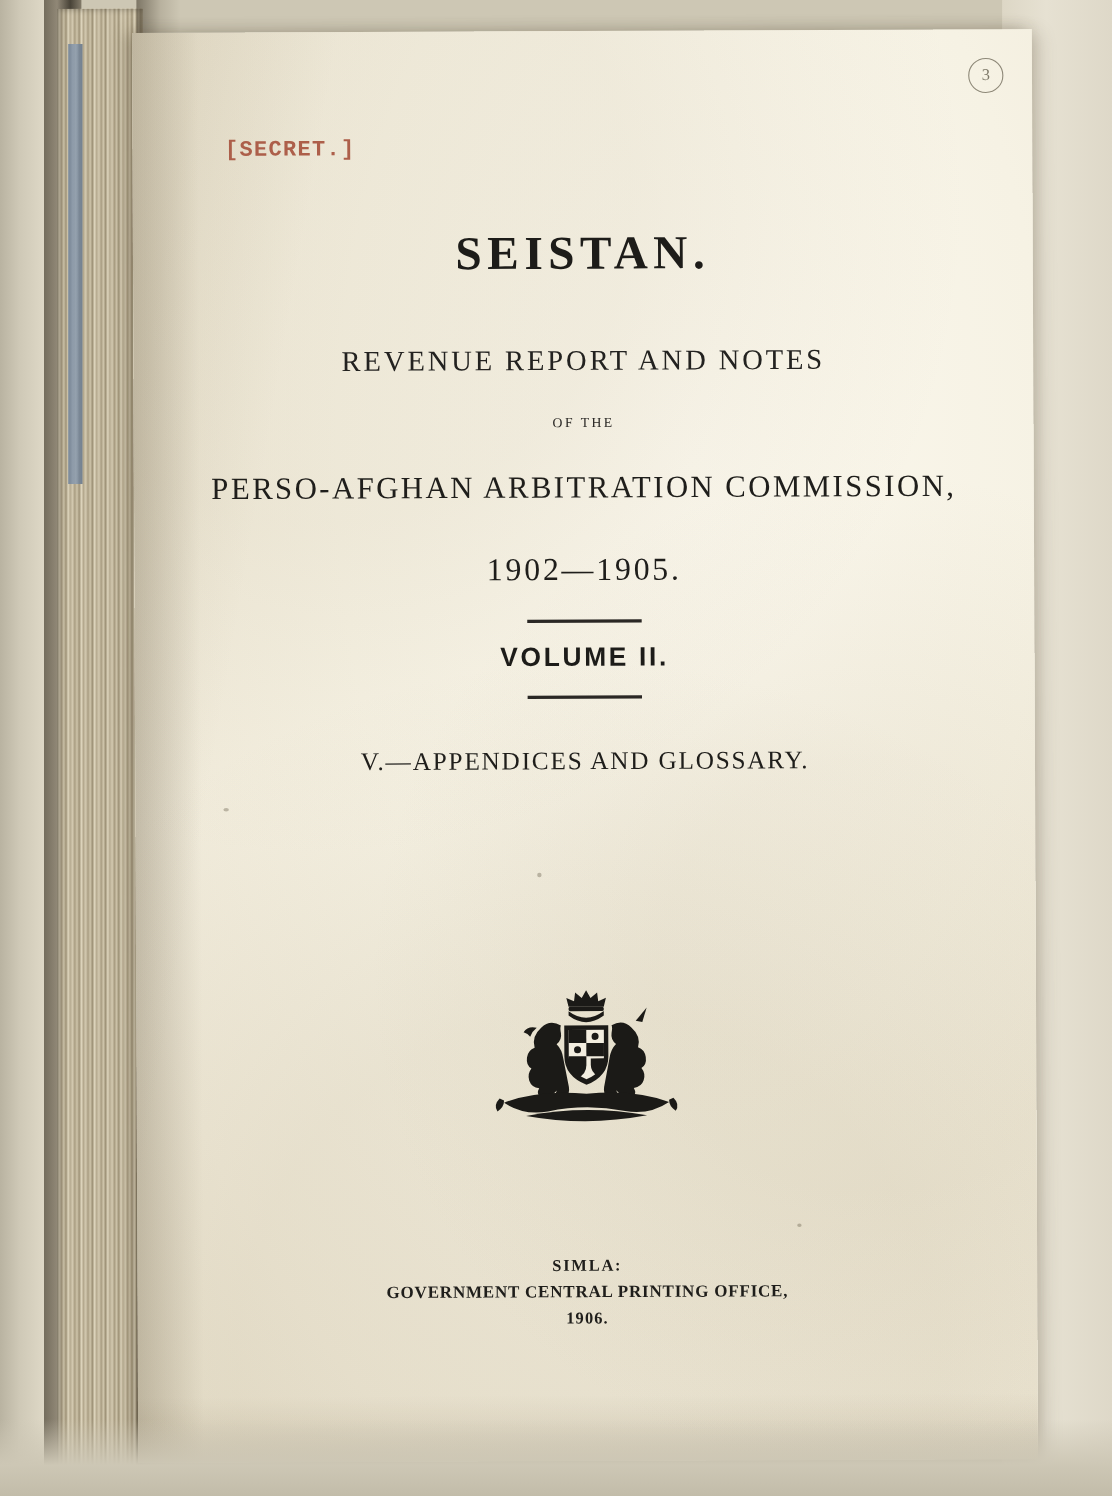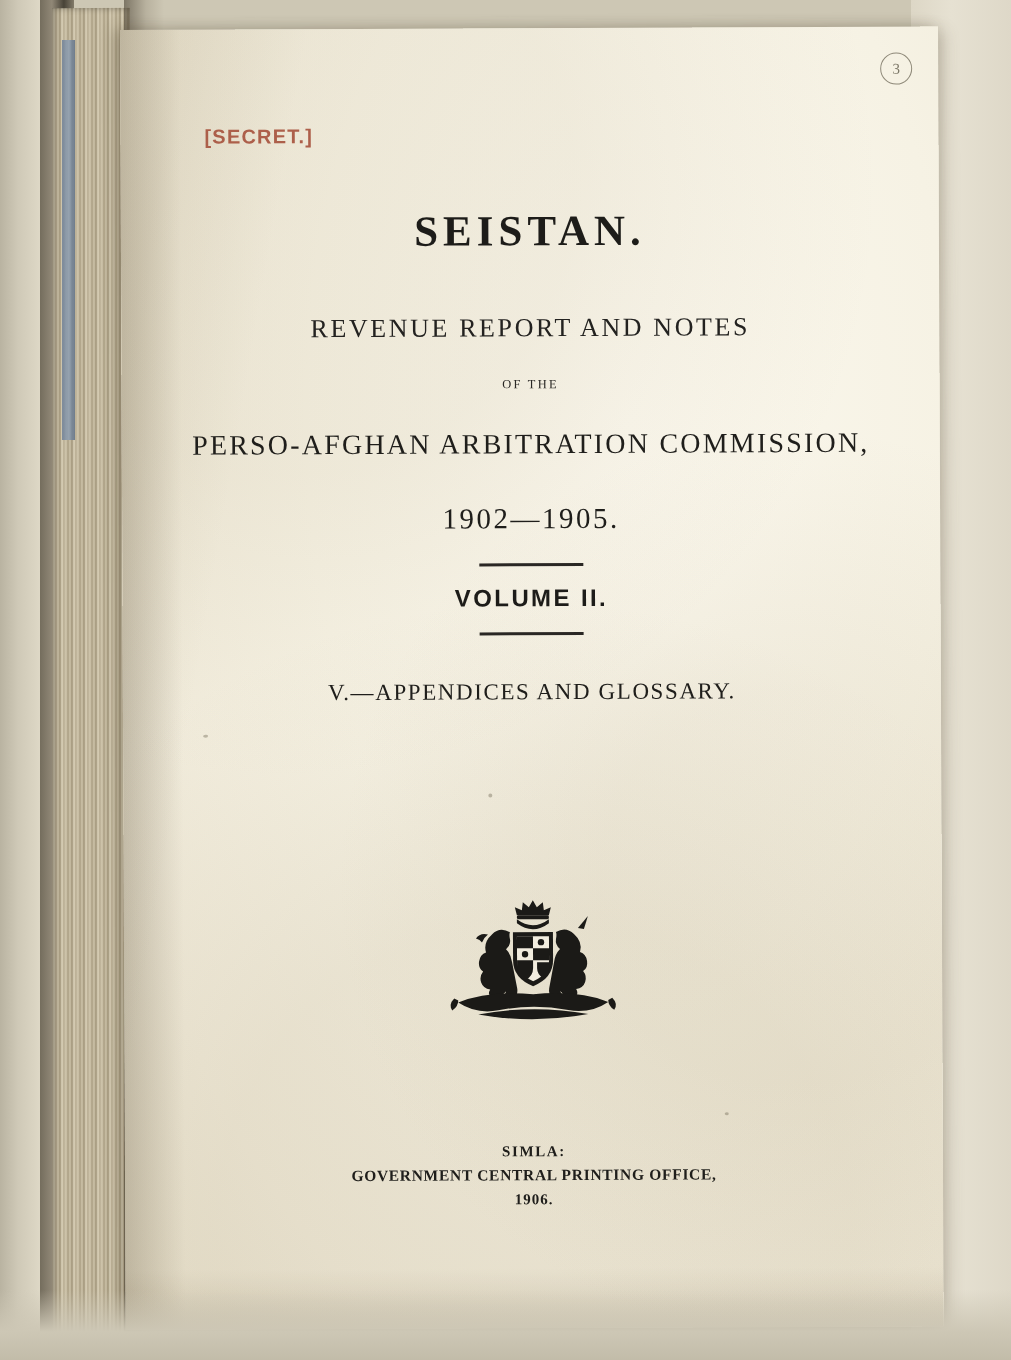--- a/index.html
+++ b/index.html
@@ -148,21 +148,21 @@
     display: flex;
     align-items: center;
     justify-content: center;
     opacity: .75;
   }
 
   .secret {
     position: absolute;
     left: 84px;
     top: 96px;
-    font-family: Liberation Sans, sans-serif;
+    font-family: Liberation Mono, monospace;
     font-weight: bold;
     font-size: 20px;
     letter-spacing: 1.2px;
     color: #a8543f;
     opacity: .92;
   }
 
   .center-block {
     position: absolute;
     left: 0;

